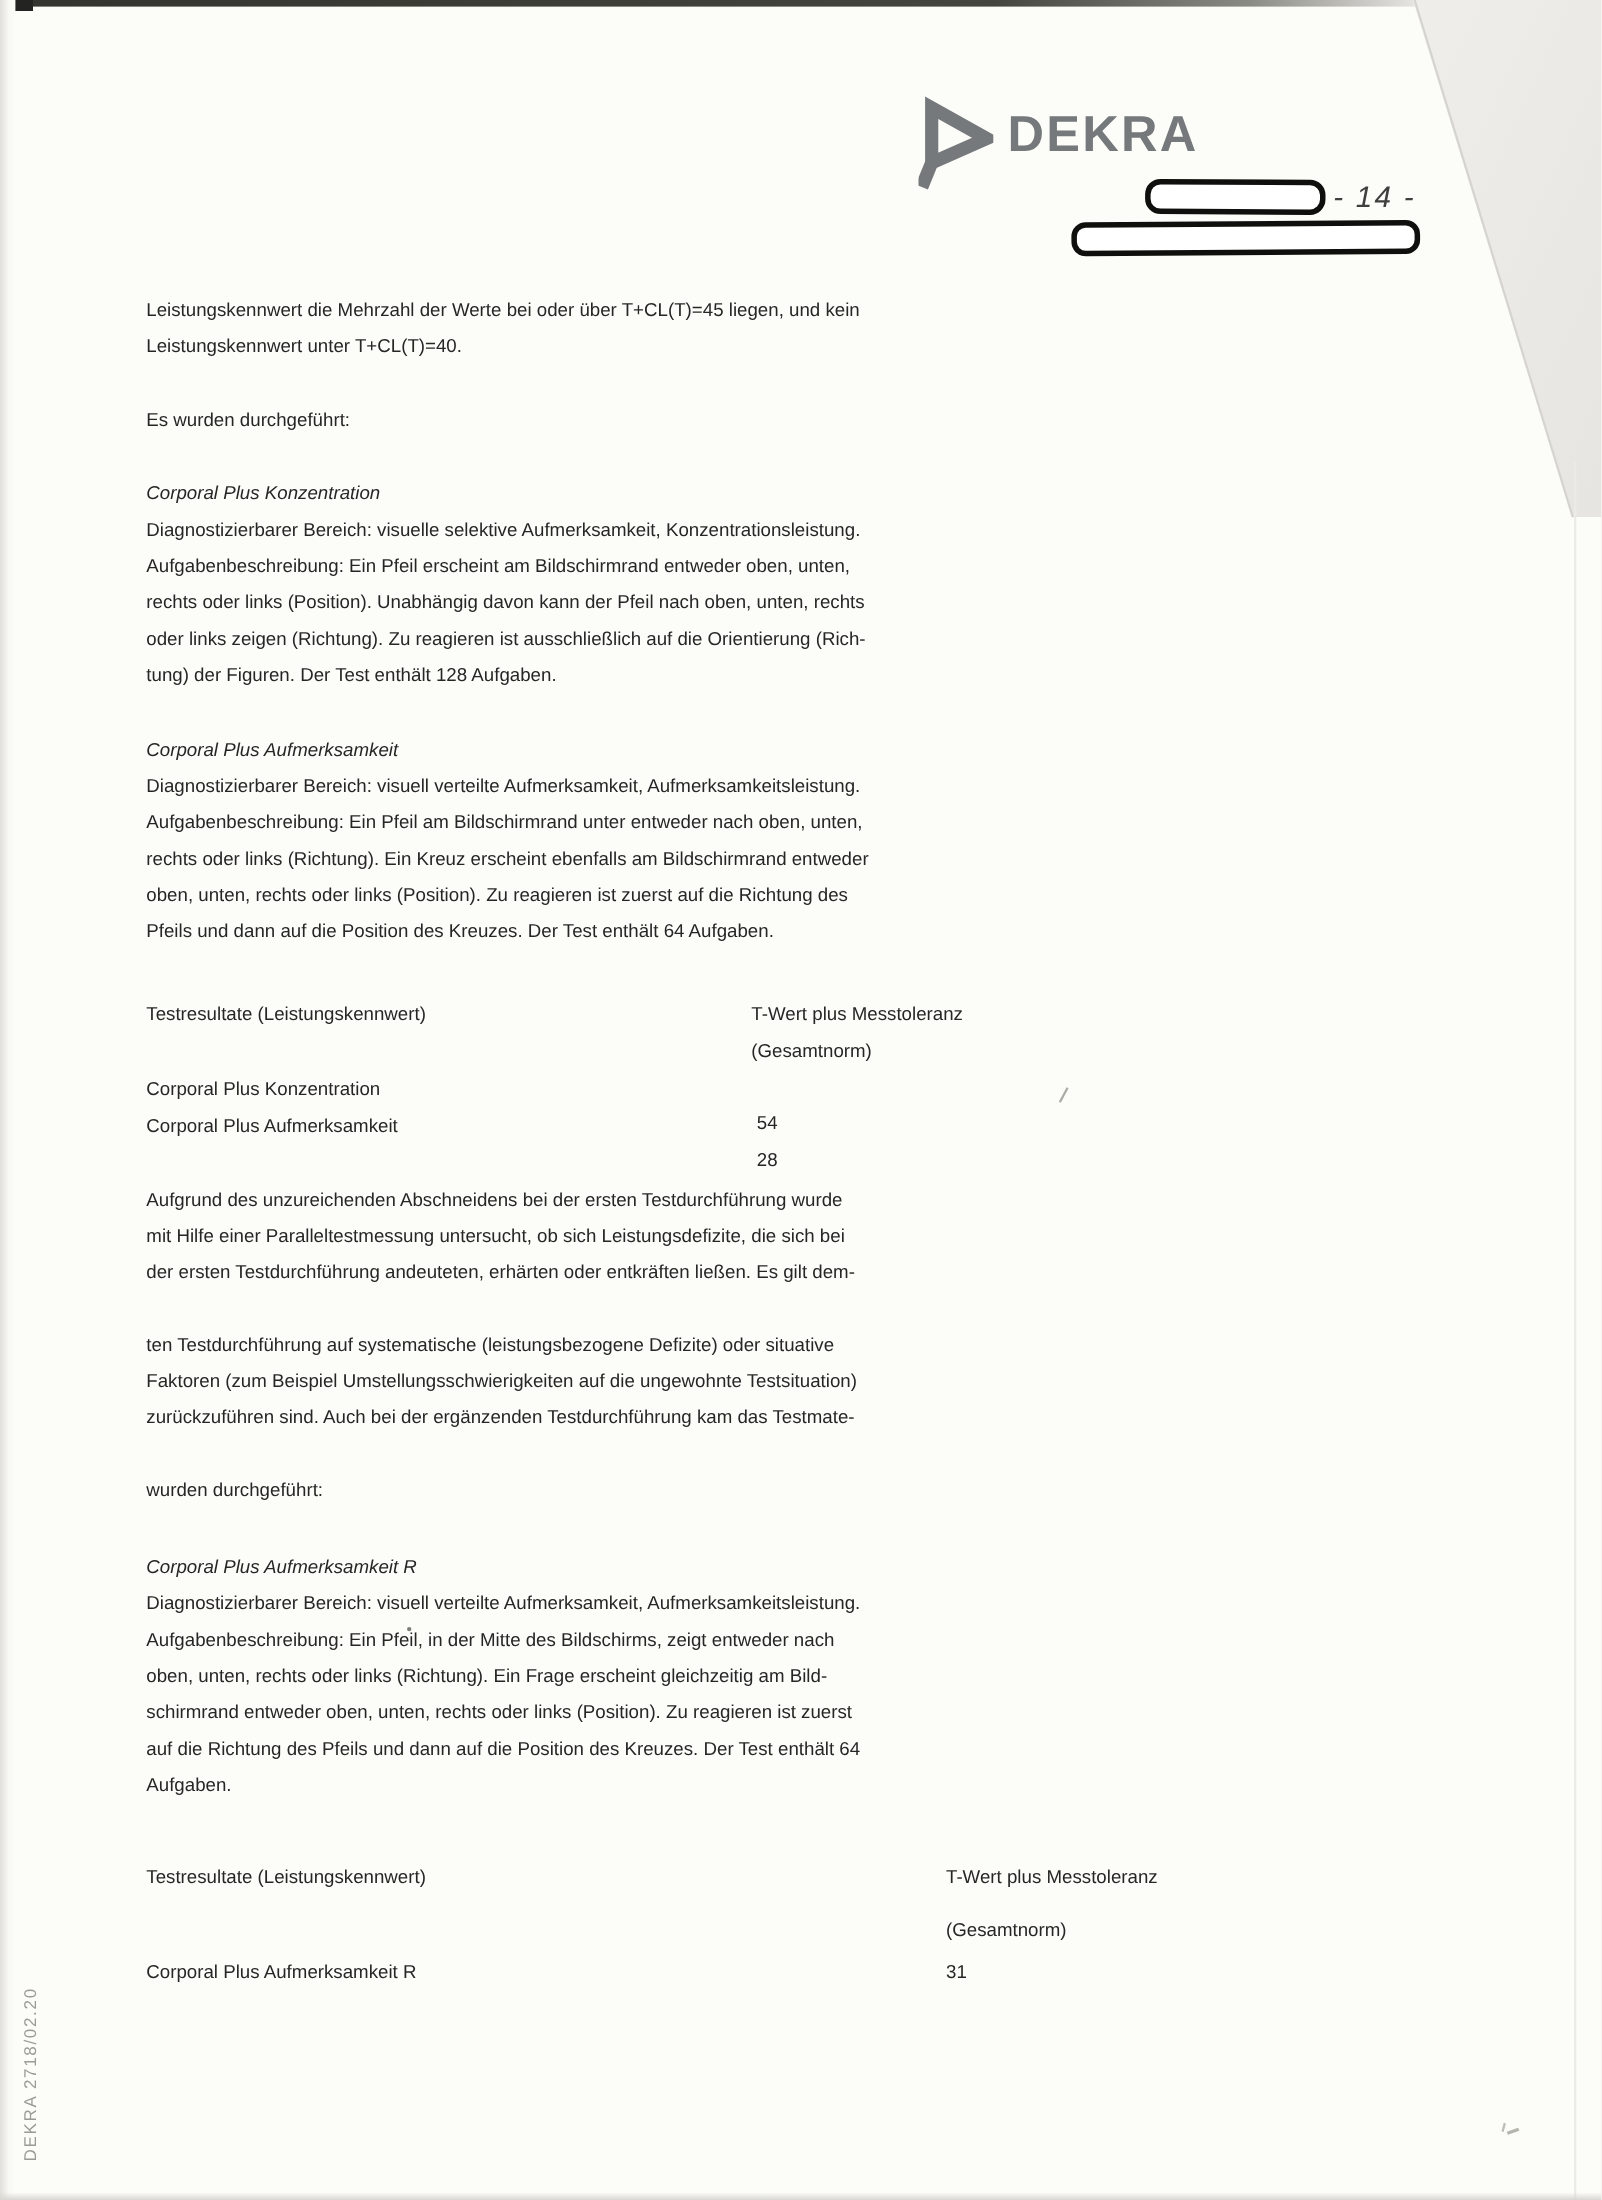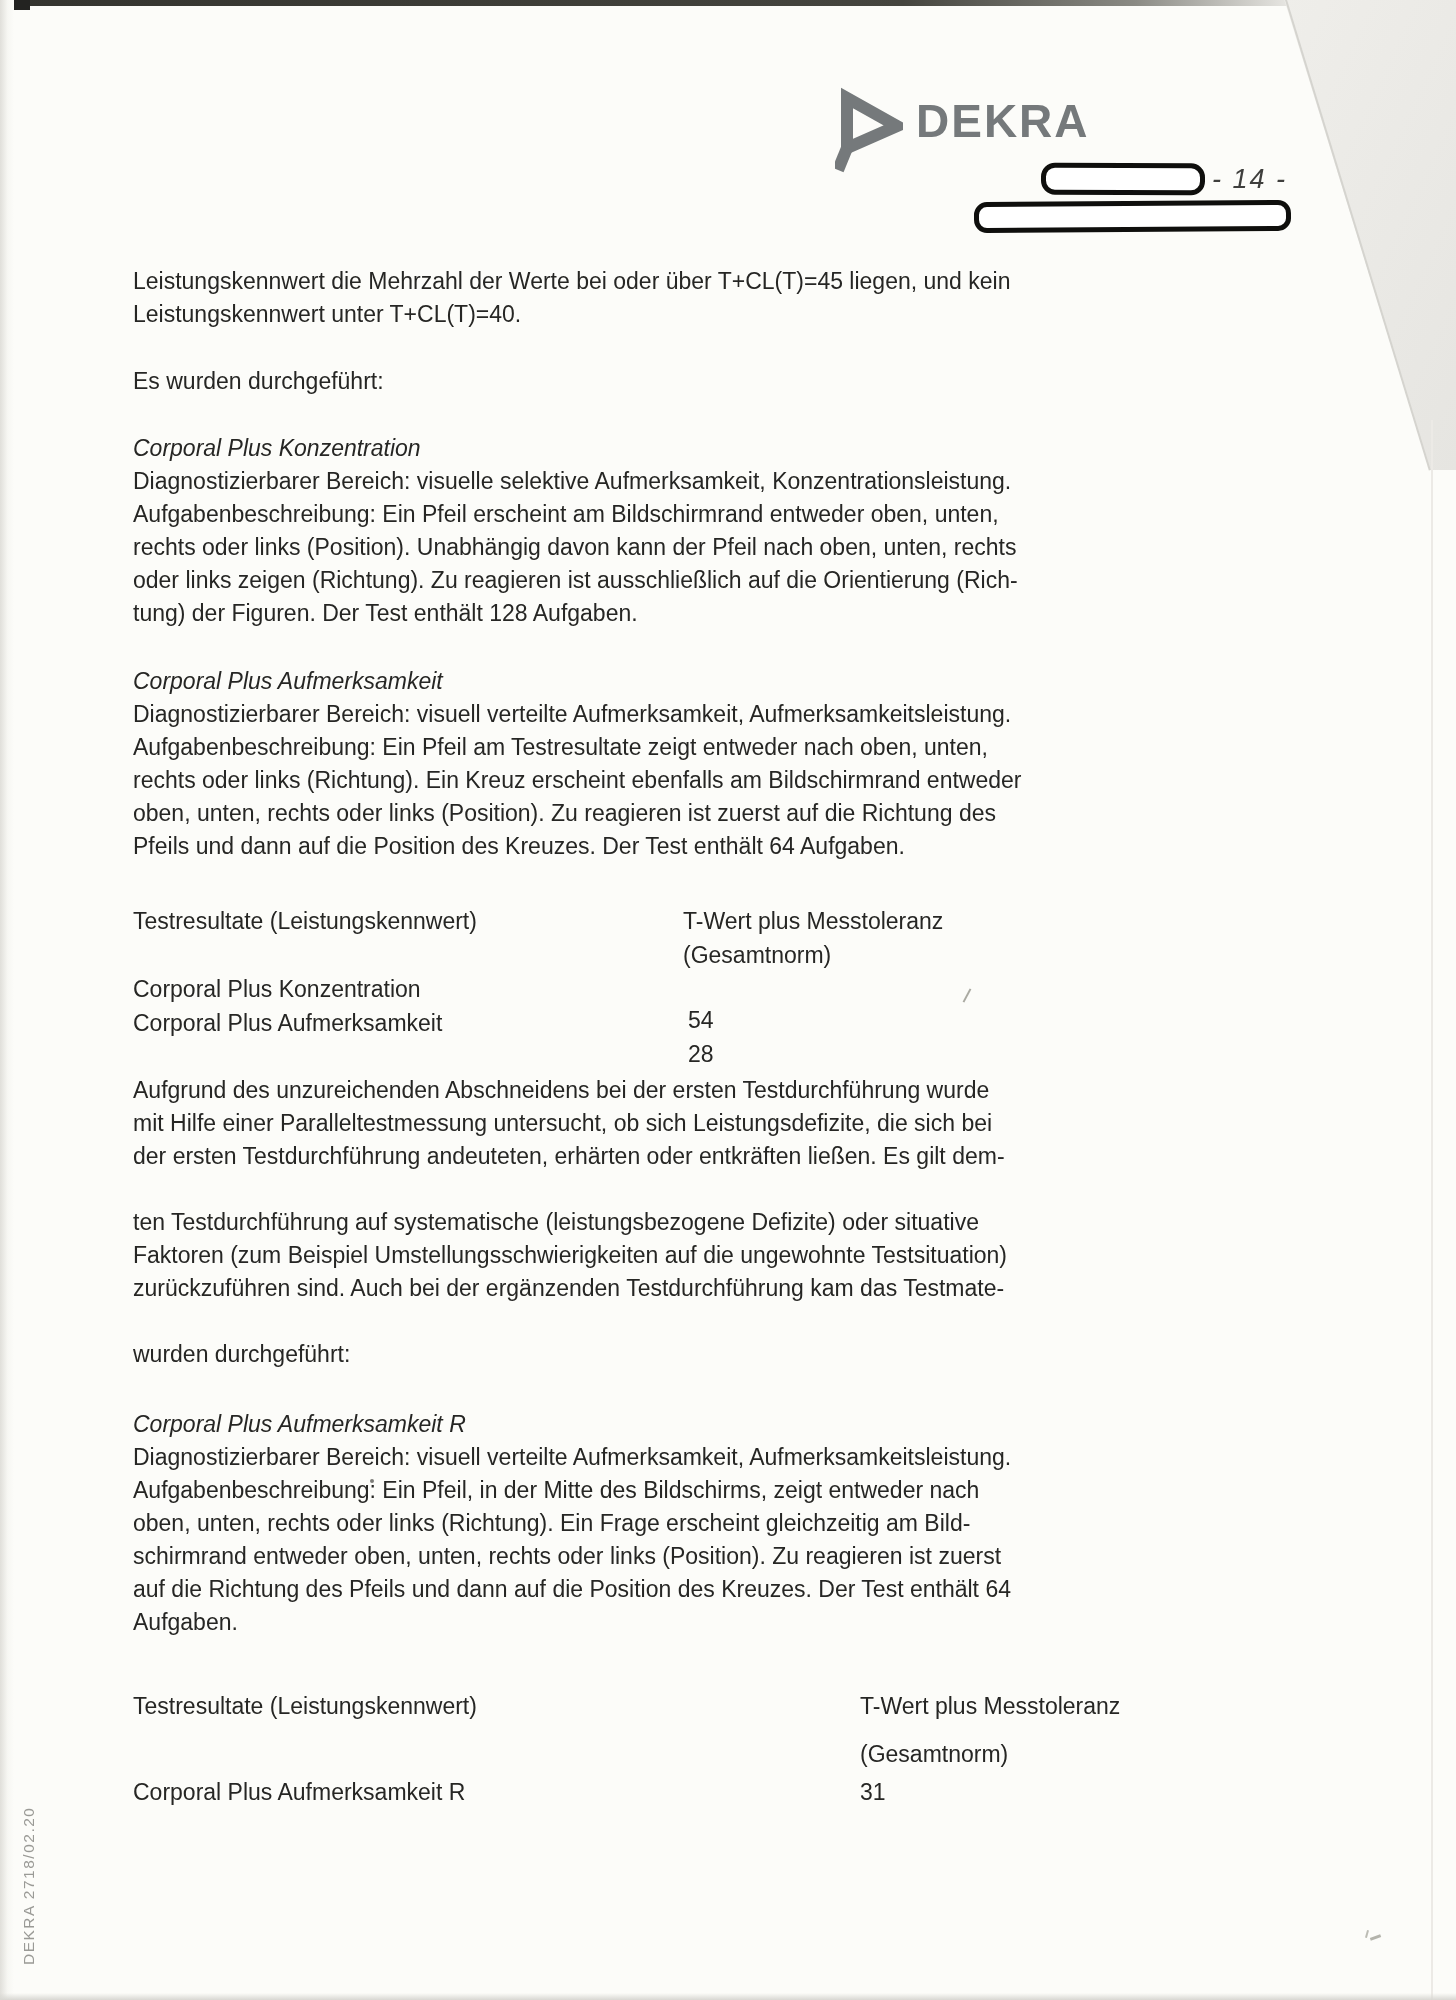--- a/index.html
+++ b/index.html
@@ -34,21 +34,21 @@
     font-size:46px;font-weight:bold;letter-spacing:2px;color:#75797b;}
 
   
   .redact{position:absolute;background:#ffffff;border:5px solid #0f0f0d;}
   .redact.small{left:1041px;top:163px;width:154px;height:22px;border-radius:14px;transform:rotate(.3deg);}
   .redact.large{left:974px;top:201px;width:307px;height:21px;border-radius:13px;transform:rotate(-.4deg);}
   .page-number{position:absolute;left:1212px;top:164px;font-size:27px;color:#3f3f3d;letter-spacing:2px;font-style:italic;}
 
   
   .line{position:absolute;left:133px;height:33px;line-height:33px;
-    font-size:23px;color:#262624;white-space:pre;}
+    font-size:17px;color:#262624;white-space:pre;}
   .italic{font-style:italic;}
   .c2a{left:683px;}   
   .v1{left:688px;margin-top:31px;}    
   .c2b{left:860px;}   
 
   
   .vcode{position:absolute;left:20px;top:1965px;transform:rotate(-90deg);
     transform-origin:0 0;font-size:15.5px;color:#9a9a96;letter-spacing:1.5px;white-space:nowrap;}
 
   
@@ -90,21 +90,21 @@
 
   <div class="line italic" style="top:432px">Corporal Plus Konzentration</div>
   <div class="line" style="top:465px">Diagnostizierbarer Bereich: visuelle selektive Aufmerksamkeit, Konzentrationsleistung.</div>
   <div class="line" style="top:498px">Aufgabenbeschreibung: Ein Pfeil erscheint am Bildschirmrand entweder oben, unten,</div>
   <div class="line" style="top:531px">rechts oder links (Position). Unabhängig davon kann der Pfeil nach oben, unten, rechts</div>
   <div class="line" style="top:564px">oder links zeigen (Richtung). Zu reagieren ist ausschließlich auf die Orientierung (Rich-</div>
   <div class="line" style="top:597px">tung) der Figuren. Der Test enthält 128 Aufgaben.</div>
 
   <div class="line italic" style="top:665px">Corporal Plus Aufmerksamkeit</div>
   <div class="line" style="top:698px">Diagnostizierbarer Bereich: visuell verteilte Aufmerksamkeit, Aufmerksamkeitsleistung.</div>
-  <div class="line" style="top:731px">Aufgabenbeschreibung: Ein Pfeil am Testresultate zeigt entweder nach oben, unten,</div>
+  <div class="line" style="top:731px">Aufgabenbeschreibung: Ein Pfeil am Bildschirmrand unter entweder nach oben, unten,</div>
   <div class="line" style="top:764px">rechts oder links (Richtung). Ein Kreuz erscheint ebenfalls am Bildschirmrand entweder</div>
   <div class="line" style="top:797px">oben, unten, rechts oder links (Position). Zu reagieren ist zuerst auf die Richtung des</div>
   <div class="line" style="top:830px">Pfeils und dann auf die Position des Kreuzes. Der Test enthält 64 Aufgaben.</div>
 
   <div class="line" style="top:905px">Testresultate (Leistungskennwert)</div>
   <div class="line c2a" style="top:905px">T-Wert plus Messtoleranz</div>
   <div class="line c2a" style="top:939px">(Gesamtnorm)</div>
   <div class="line" style="top:973px">Corporal Plus Konzentration</div>
   <div class="line v1" style="top:973px">54</div>
   <div class="line" style="top:1007px">Corporal Plus Aufmerksamkeit</div>

